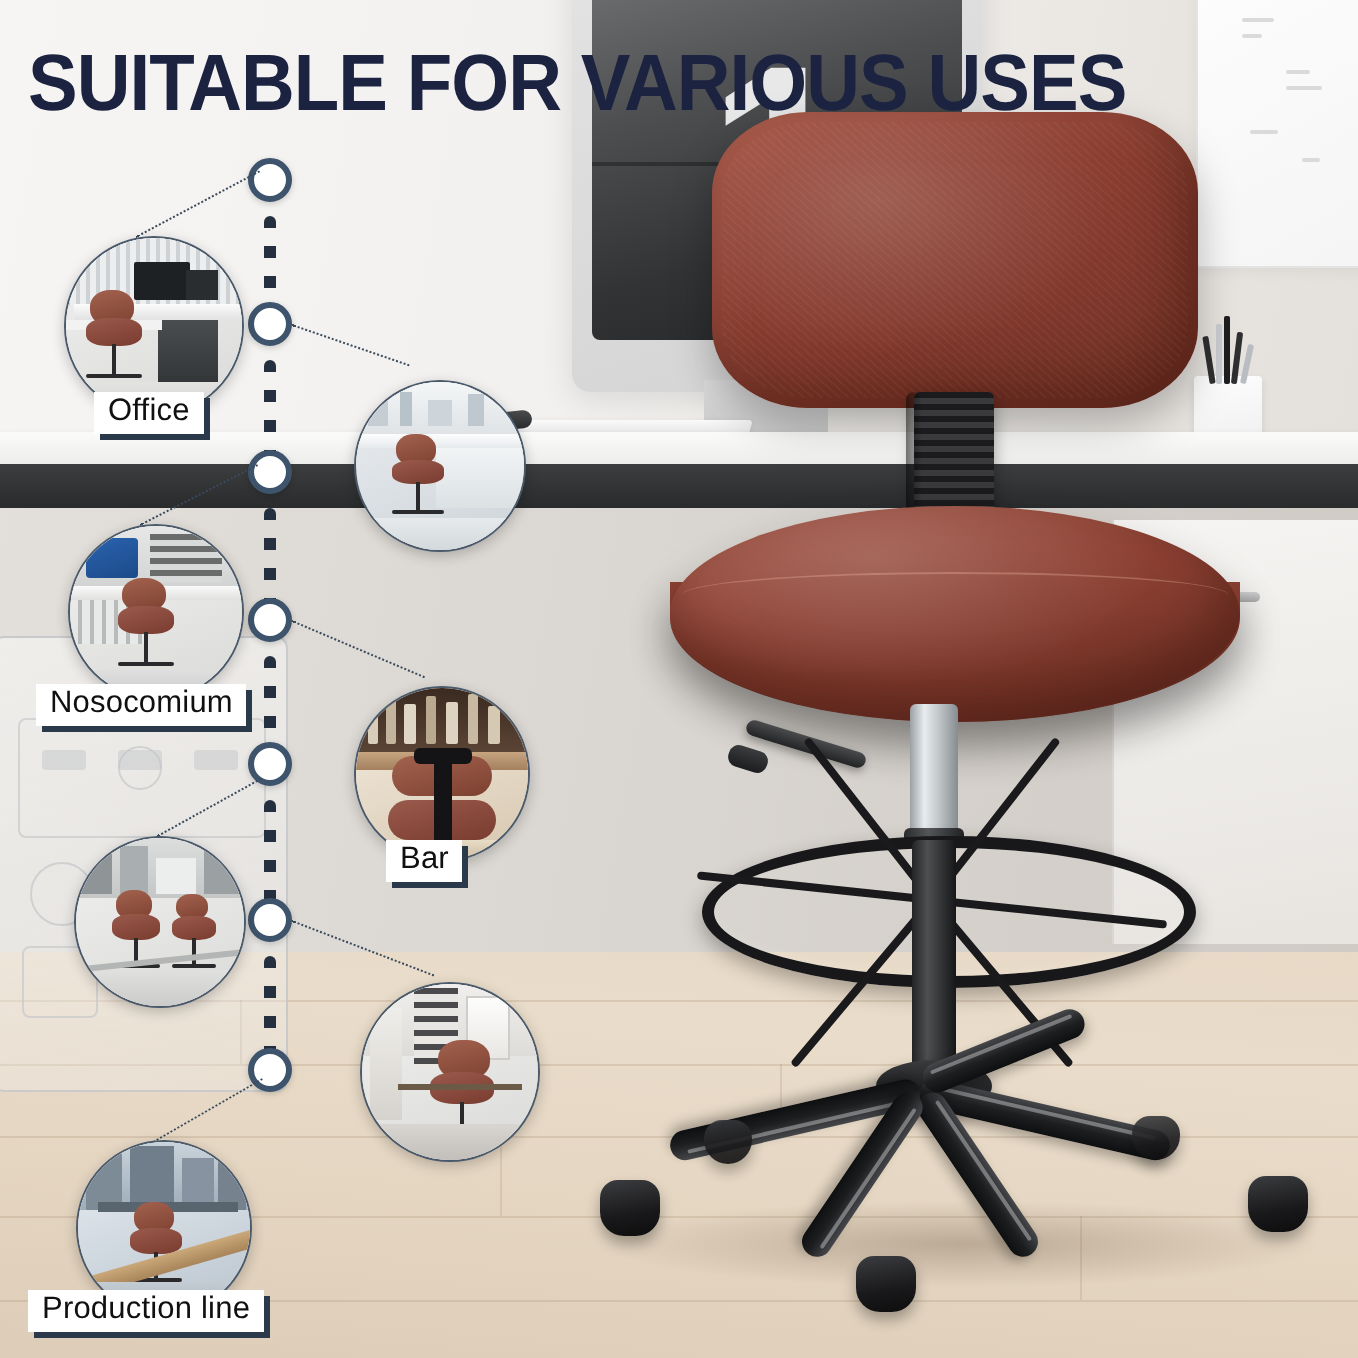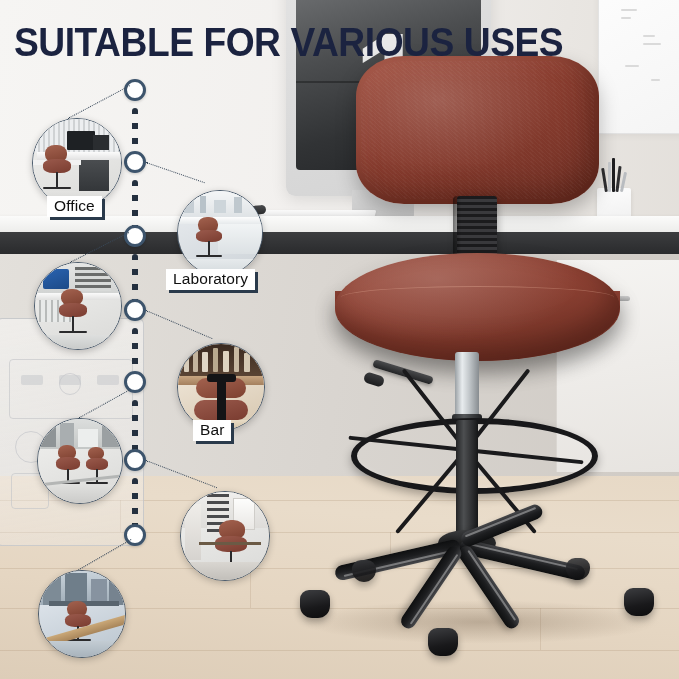--- a/index.html
+++ b/index.html
@@ -322,36 +322,36 @@
       <div class="sh" style="left:56px;top:6px;width:8px;height:16px;background:#bfc8ce;"></div>
       <div class="sh" style="left:0;top:26px;width:84px;height:7px;background:linear-gradient(180deg,#fdfdfd,#e6eaec);"></div>
       <div class="sh" style="left:40px;top:33px;width:44px;height:30px;background:linear-gradient(180deg,#f1f4f5,#dce1e4);"></div>
       <div class="mini-back" style="left:20px;top:26px;width:20px;height:16px;"></div>
       <div class="mini-chair" style="left:18px;top:39px;width:26px;height:12px;"></div>
       <div class="mini-post" style="left:30px;top:50px;height:15px;"></div>
       <div class="mini-base" style="left:18px;top:64px;width:26px;"></div>
       <div class="sh" style="left:0;top:68px;width:84px;height:16px;background:linear-gradient(180deg,#e6eaec,#d3d9dc);"></div>
     </div>
   </div>
-  <div class="lbl" style="left:166px;top:269px;">Laboratory</div>
 
   <div class="thumb" style="left:34px;top:262px;width:86px;height:86px;">
     <div class="inner t-bgA">
       <div class="sh" style="left:0;top:0;width:86px;height:30px;background:linear-gradient(180deg,#e6e7e6,#d2d4d3);"></div>
       <div class="sh" style="left:8px;top:6px;width:26px;height:20px;background:linear-gradient(160deg,#2a63b0,#1c4a88);border-radius:2px;"></div>
       <div class="sh" style="left:40px;top:4px;width:36px;height:24px;background:repeating-linear-gradient(180deg,#6a6c6b 0 3px,#d8dad9 3px 6px);"></div>
       <div class="sh" style="left:0;top:30px;width:86px;height:7px;background:linear-gradient(180deg,#fafafa,#e0e0df);"></div>
       <div class="sh" style="left:4px;top:37px;width:34px;height:22px;background:repeating-linear-gradient(90deg,#b8bbba 0 2px,#e8eae9 2px 6px);"></div>
       <div class="mini-back" style="left:26px;top:26px;width:22px;height:17px;"></div>
       <div class="mini-chair" style="left:24px;top:40px;width:28px;height:14px;"></div>
       <div class="mini-post" style="left:37px;top:53px;height:16px;"></div>
       <div class="mini-base" style="left:24px;top:68px;width:28px;"></div>
       <div class="sh" style="left:0;top:72px;width:86px;height:14px;background:linear-gradient(180deg,#dedfde,#c9cbca);"></div>
     </div>
   </div>
+  <div class="lbl" style="left:18px;top:342px;">Nosocomium</div>
 
   <div class="thumb" style="left:177px;top:343px;width:86px;height:86px;">
     <div class="inner t-bgC">
       <div class="sh" style="left:0;top:0;width:86px;height:32px;background:linear-gradient(180deg,#3a2a20,#5a4434);"></div>
       <div class="sh" style="left:6px;top:6px;width:5px;height:22px;background:#d8cdbb;border-radius:1px;"></div>
       <div class="sh" style="left:15px;top:3px;width:5px;height:25px;background:#c3b49e;border-radius:1px;"></div>
       <div class="sh" style="left:24px;top:8px;width:6px;height:20px;background:#e0d6c6;border-radius:1px;"></div>
       <div class="sh" style="left:35px;top:4px;width:5px;height:24px;background:#b9a98f;border-radius:1px;"></div>
       <div class="sh" style="left:45px;top:7px;width:6px;height:21px;background:#ded3c0;border-radius:1px;"></div>
       <div class="sh" style="left:56px;top:3px;width:5px;height:25px;background:#c8b9a2;border-radius:1px;"></div>
@@ -410,14 +410,15 @@
       <div class="sh" style="left:70px;top:4px;width:14px;height:30px;background:#76838f;"></div>
       <div class="sh" style="left:10px;top:30px;width:70px;height:5px;background:#58646e;"></div>
       <div class="mini-back" style="left:28px;top:30px;width:20px;height:16px;"></div>
       <div class="mini-chair" style="left:26px;top:43px;width:26px;height:13px;"></div>
       <div class="mini-post" style="left:38px;top:55px;height:14px;"></div>
       <div class="mini-base" style="left:26px;top:68px;width:26px;"></div>
       <div class="sh" style="left:-10px;top:56px;width:110px;height:9px;background:linear-gradient(180deg,#caa878,#a8855a);transform:rotate(-16deg);"></div>
       <div class="sh" style="left:0;top:70px;width:86px;height:16px;background:linear-gradient(180deg,#c3ccd3,#a8b3bc);"></div>
     </div>
   </div>
+  <div class="lbl" style="left:14px;top:645px;">Production line</div>
 
 </div>
 
 </body></html>

